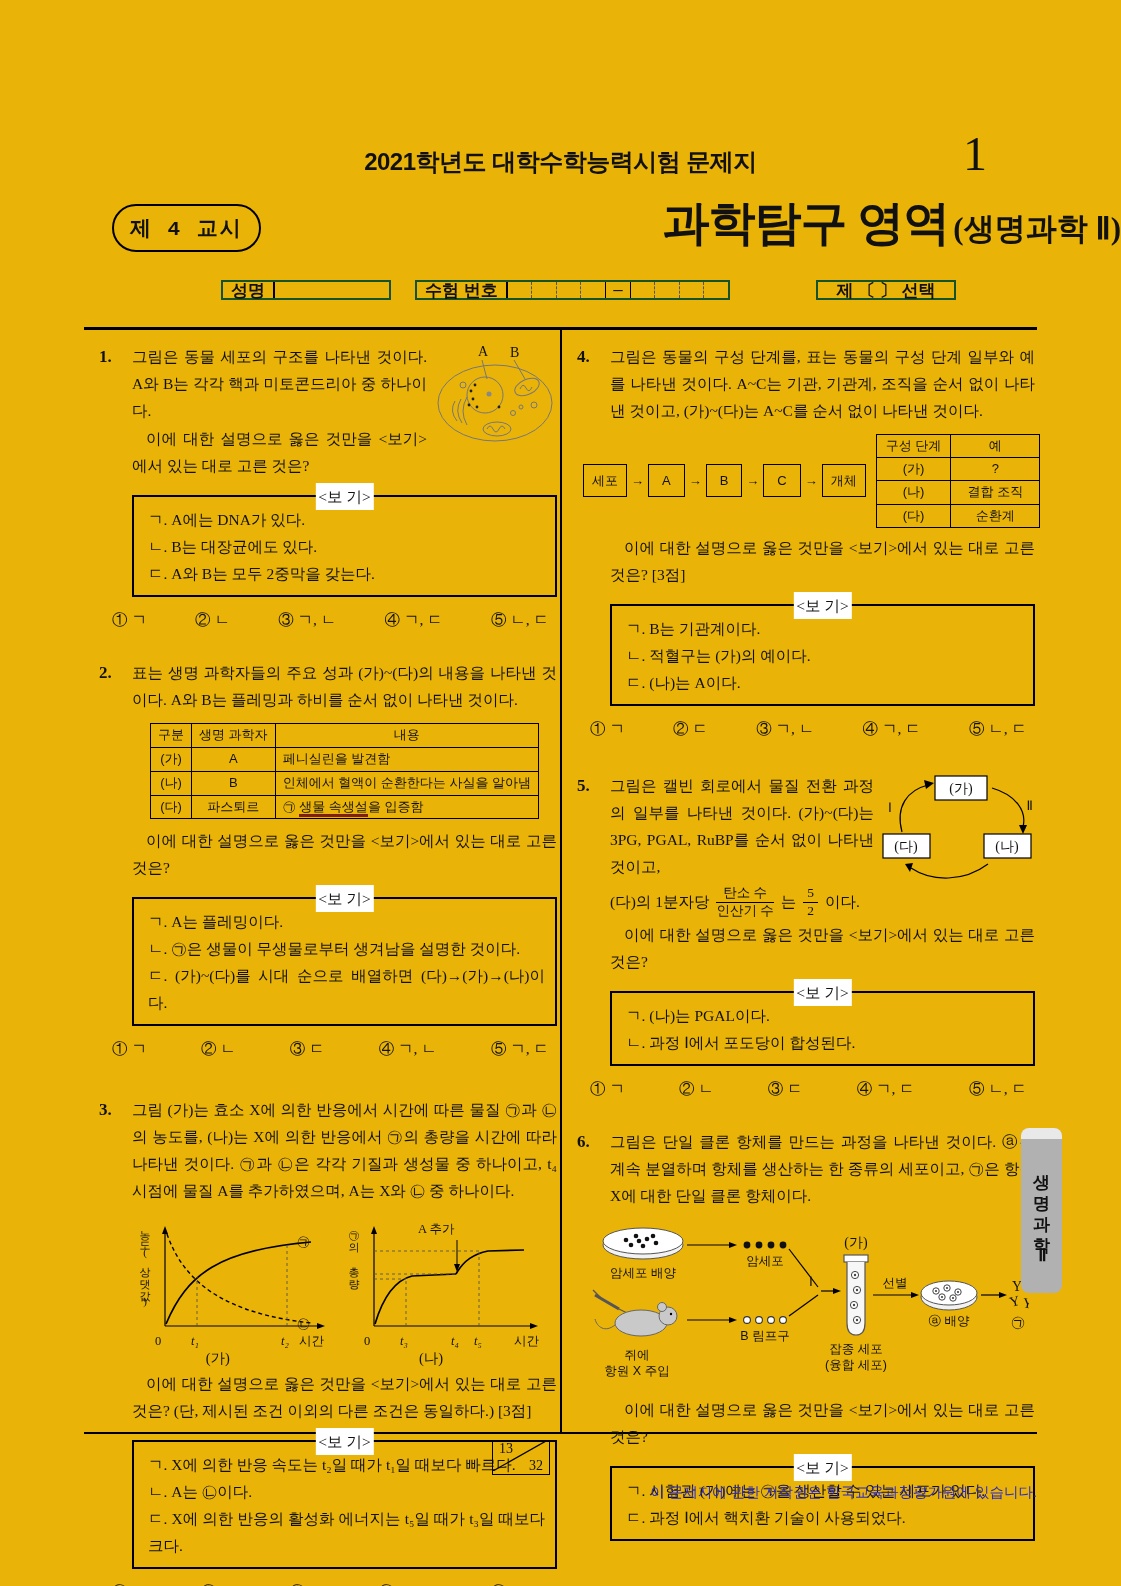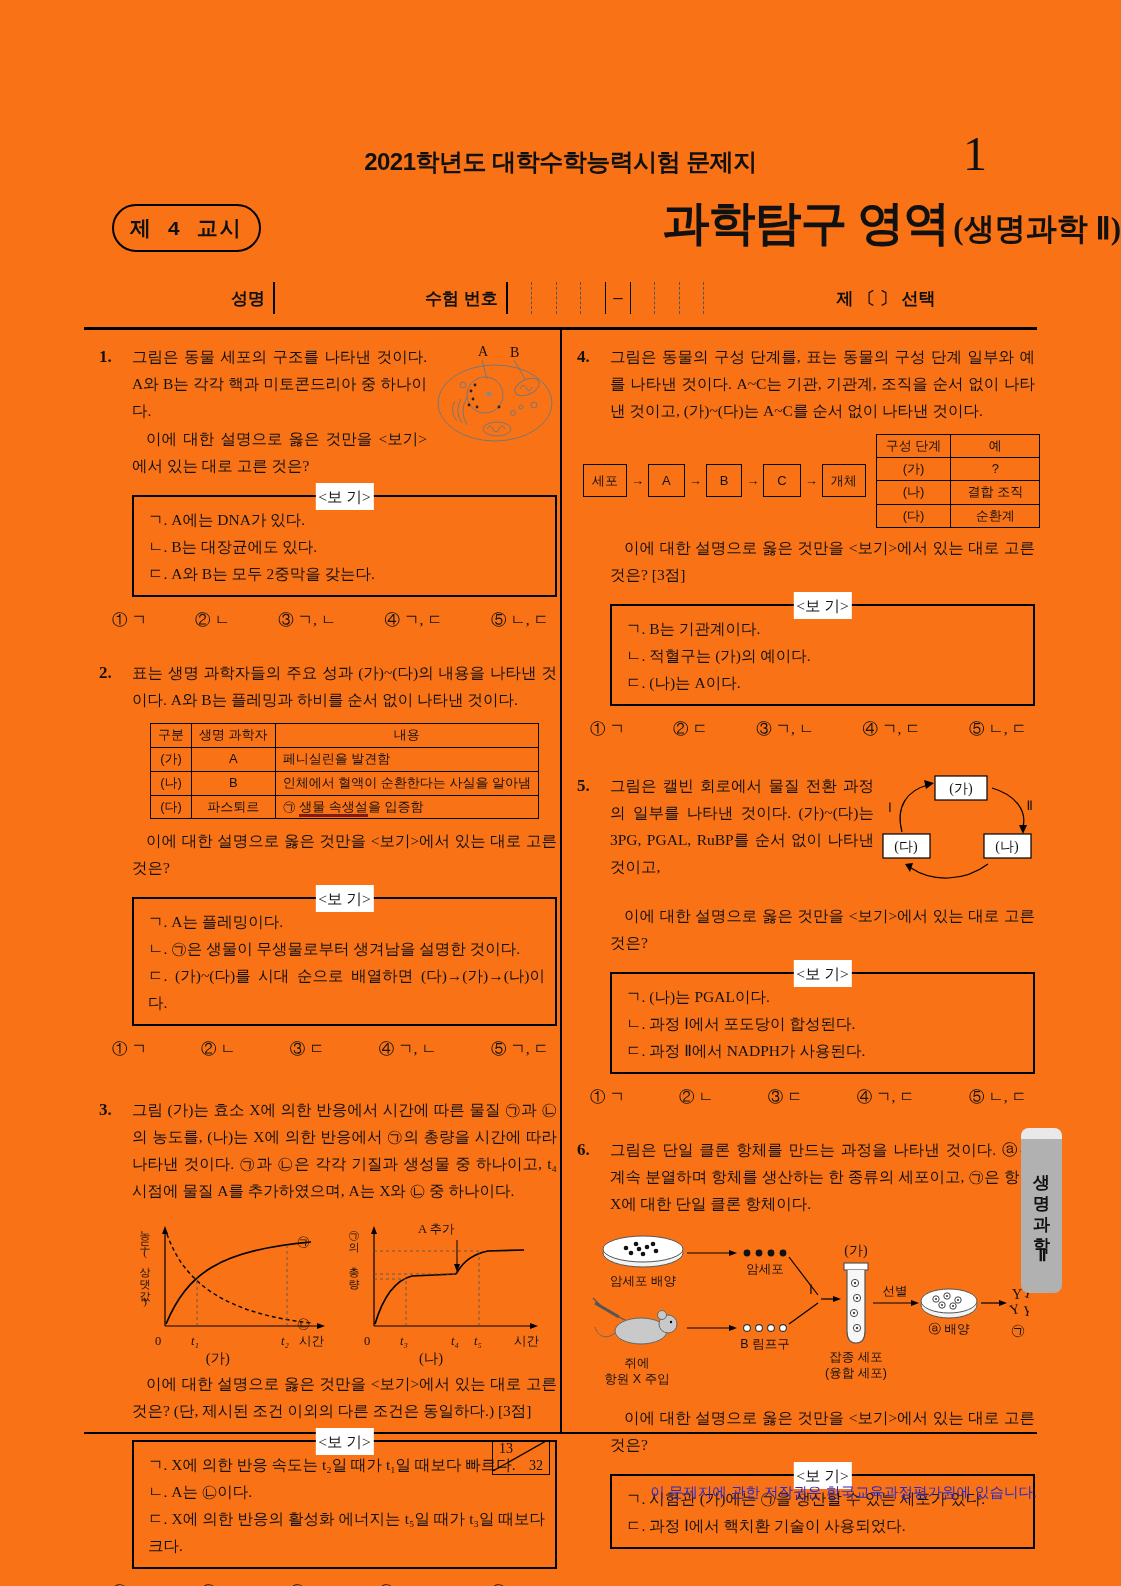--- a/index.html
+++ b/index.html
@@ -1,30 +1,30 @@
 <!DOCTYPE html>
 <html><head>
 <meta charset="utf-8">
 <style>
   html,body { margin:0; padding:0; background:#fff; }
-  .page { position:relative; width:1121px; height:1586px; background:#f97316;
+  .page { position:relative; width:1121px; height:1586px; background:#eab308;
           font-family:"Liberation Serif", serif; color:#111; overflow:hidden; }
 
   
   .exam-title { position:absolute; top:146px; left:0; right:0; text-align:center;
     font-family:"Liberation Sans", sans-serif; font-weight:700; font-size:24px; letter-spacing:-0.5px; }
   .page-num { position:absolute; top:126px; left:963px; font-size:48px; font-family:"Liberation Serif",serif; }
   .period-badge { position:absolute; top:204px; left:112px; border:2.5px solid #000; border-radius:24px;
     padding:8px 16px; font-size:21px; font-weight:700; font-family:Liberation Mono, monospace; letter-spacing:2px; }
   .main-title { position:absolute; top:192px; left:0; right:0; text-align:right;
     font-family:Liberation Serif, serif; font-weight:900; white-space:nowrap; }
   .main-title .big { font-size:47px; letter-spacing:-1px; }
   .main-title .small { font-size:31px; font-weight:800; }
 
-  .fbox { position:absolute; top:280px; height:36px; border:2px solid #f97316; box-sizing:border-box;
+  .fbox { position:absolute; top:280px; height:20px; border:2px solid #14532d; box-sizing:border-box;
     display:flex; align-items:stretch; font-family:"Liberation Sans",sans-serif; font-size:17px; font-weight:700; }
   .fbox .lab { display:flex; align-items:center; padding:0 8px; border-right:2px solid #000; }
   #name-box { left:221px; width:170px; }
   #name-box .blank { flex:1; }
   #num-box { left:415px; width:315px; }
   #num-box .cells { flex:1; display:flex; }
   #num-box .dcell { flex:1; border-left:1px dashed #555; }
   #num-box .dcell.first { border-left:none; }
   #num-box .dash { flex:0 0 24px; border-left:1px solid #000; border-right:1px solid #000;
     display:flex; align-items:center; justify-content:center; font-weight:400; }
@@ -398,28 +398,40 @@
             <rect x="55" y="2" width="52" height="24" fill="#fff" stroke="#000" stroke-width="1.2"></rect>
             <rect x="104" y="60" width="47" height="24" fill="#fff" stroke="#000" stroke-width="1.2"></rect>
             <rect x="3" y="60" width="47" height="24" fill="#fff" stroke="#000" stroke-width="1.2"></rect>
             <text x="81" y="19" class="sf" text-anchor="middle">(가)</text>
             <text x="127" y="77" class="sf" text-anchor="middle">(나)</text>
             <text x="26" y="77" class="sf" text-anchor="middle">(다)</text>
             <text x="8" y="38" class="rm">Ⅰ</text>
             <text x="153" y="36" class="rm" text-anchor="end">Ⅱ</text>
           </svg>
           <p class="p1">그림은 캘빈 회로에서 물질 전환 과정의 일부를 나타낸 것이다. (가)~(다)는 3PG, PGAL, RuBP를 순서 없이 나타낸 것이고,</p>
+          <div class="fracline">
+            <span>(다)의 1분자당</span>
+            <span class="frac">
+              <span class="num">탄소 수</span>
+              <span class="den">인산기 수</span>
+            </span>
+            <span>는</span>
+            <span class="frac">
+              <span class="num">5</span>
+              <span class="den">2</span>
+            </span>
+            <span>이다.</span>
+          </div>
           <p class="p2 clr">이에 대한 설명으로 옳은 것만을 &lt;보기&gt;에서 있는 대로 고른 것은?</p>
         </div>
       </div>
       <div class="boki">
         <span class="boki-title">&lt;보 기&gt;</span>
         <span class="boki-item">ㄱ. (나)는 PGAL이다.</span>
         <span class="boki-item">ㄴ. 과정 Ⅰ에서 포도당이 합성된다.</span>
-        <span class="boki-item">ㄷ. 과정 Ⅱ에서 NADPH가 사용된다.</span>
       </div>
       <div class="choices">
         <span>① ㄱ</span>
         <span>② ㄴ</span>
         <span>③ ㄷ</span>
         <span>④ ㄱ, ㄷ</span>
         <span>⑤ ㄴ, ㄷ</span>
       </div>
     </section>
 

